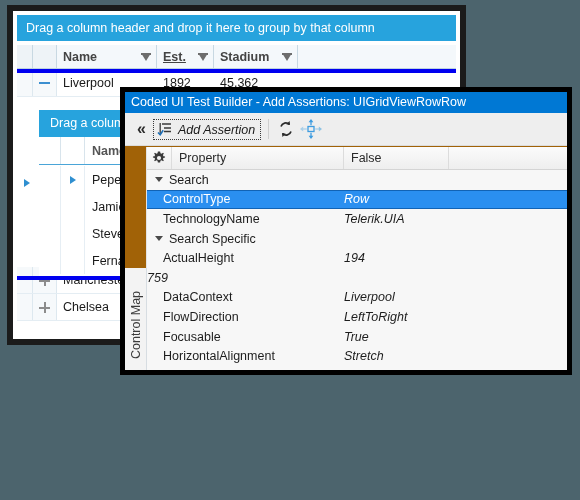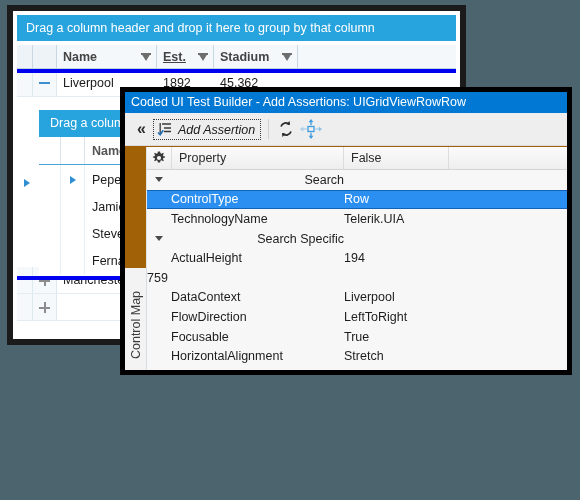--- a/index.html
+++ b/index.html
@@ -280,23 +280,23 @@
   .prop-list { position: absolute; left: 0; top: 23px; right: 0; bottom: 0; overflow: hidden; }
   .prow {
     height: 19.6px;
     display: flex; align-items: center;
     font-size: 12.5px;
     color: #1d1d1d;
     white-space: nowrap;
     box-sizing: border-box;
   }
   .prow.selected { background: #2a8ff0; color: #ffffff; border-top: 1px solid #1163b5; border-bottom: 1px solid #1163b5; }
-  .prow .p-name { width: 197px; padding-left: 24px; box-sizing: border-box; overflow: hidden; }
-  .prow .p-val  { flex: 1; overflow: hidden; }
-  .prow.group .p-name { padding-left: 8px; display: flex; align-items: center; justify-content: space-between; }
+  .prow .p-name { width: 197px; padding-left: 16px; box-sizing: border-box; overflow: hidden; }
+  .prow .p-val  { flex: 1; overflow: hidden; font-style: italic; }
+  .prow.group .p-name { padding-left: 8px; display: flex; align-items: center; }
   .tri {
     width: 0; height: 0;
     border-left: 4.5px solid transparent;
     border-right: 4.5px solid transparent;
     border-top: 5px solid #4a4a4a;
     margin-right: 6px;
     transform: rotate(0deg);
     flex: 0 0 auto;
   }
 </style>
@@ -350,20 +350,21 @@
           </div>
           <div class="gcell c-name">Manchester</div>
           <div class="gcell c-est"></div>
           <div class="gcell c-stad"></div>
         </div>
         <div class="grow">
           <div class="gcell indicator"></div>
           <div class="gcell expander">
             <span class="pm plus"></span>
           </div>
+          <div class="gcell c-name">Chelsea</div>
           <div class="gcell c-est"></div>
           <div class="gcell c-stad"></div>
         </div>
       </div>
 
       <div class="child-grid">
         <div class="child-group">Drag a column</div>
         <div class="child-header">
           <div class="ch-cell ind"></div>
           <div class="ch-cell exp"></div>

